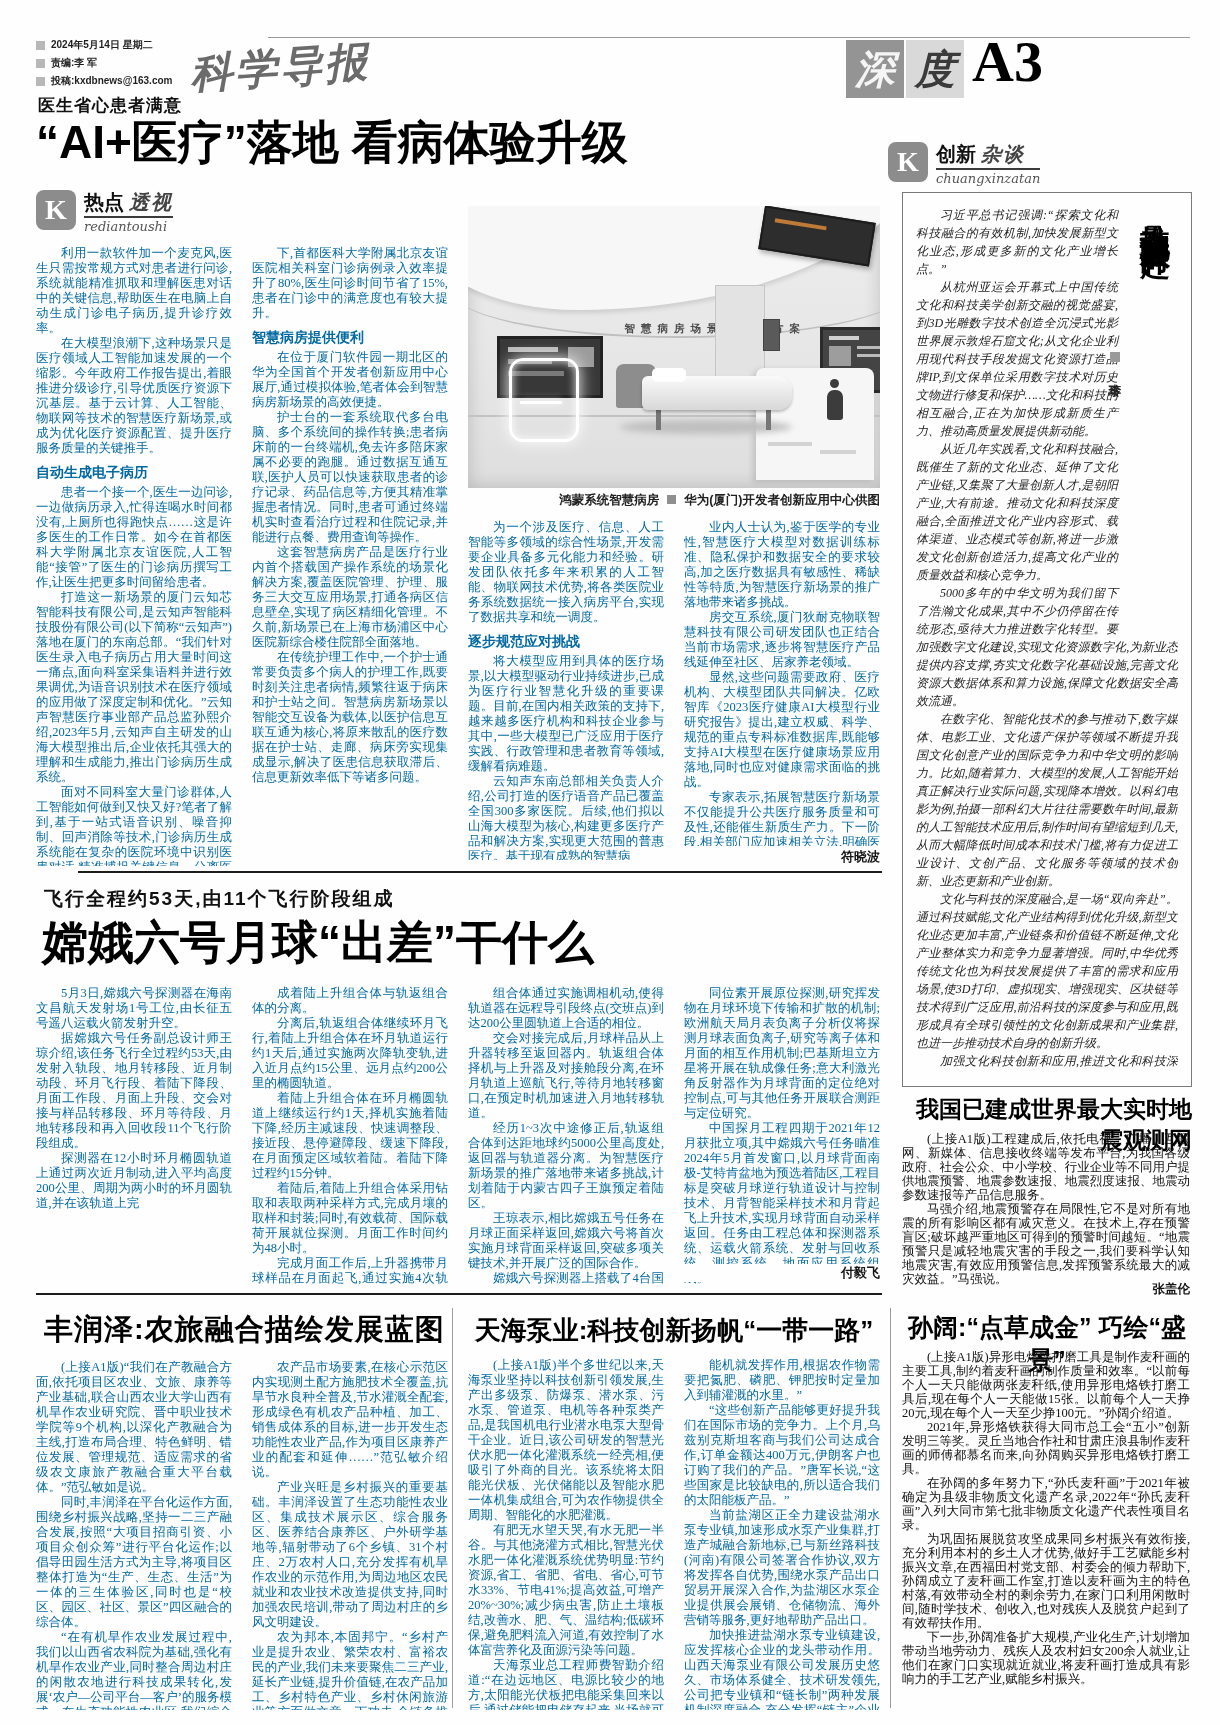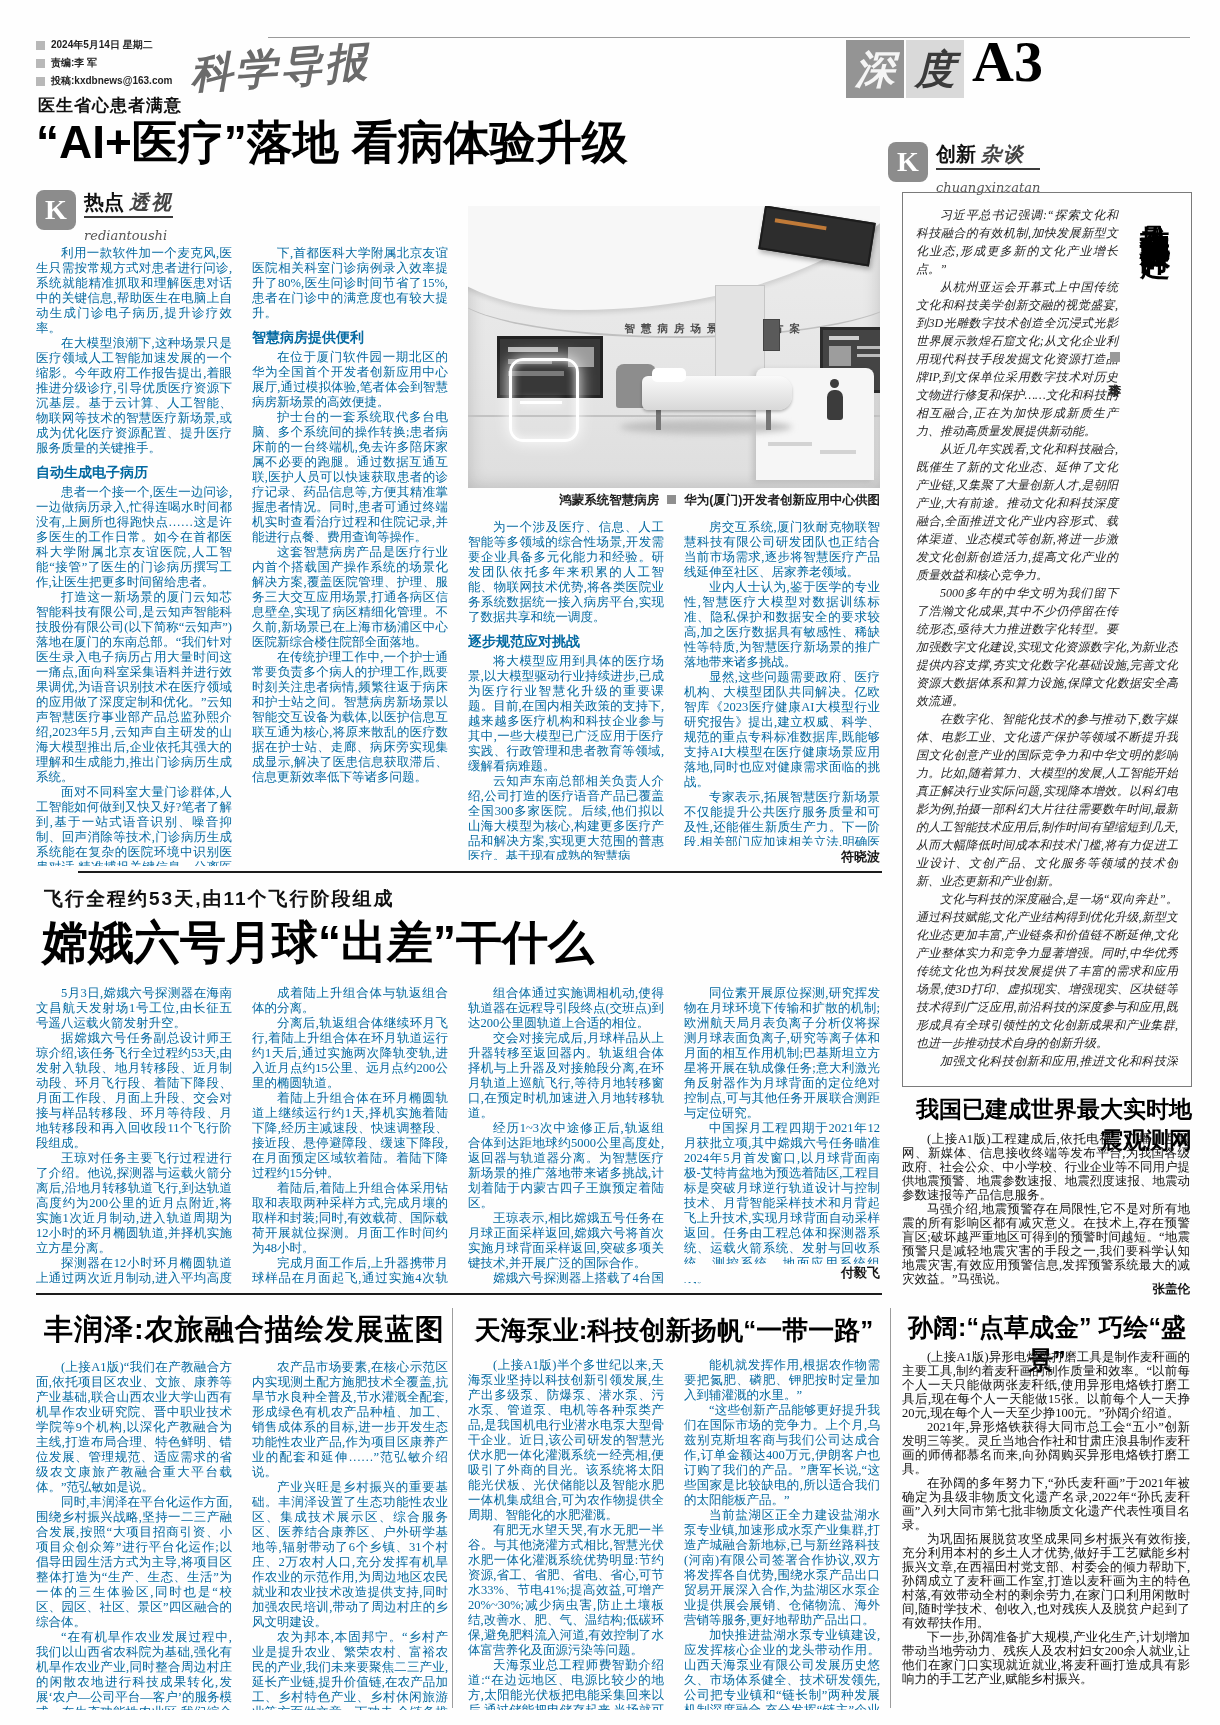--- a/index.html
+++ b/index.html
@@ -21,21 +21,21 @@
         font-weight:900;font-size:58px;color:#000;}
   
   .badge{position:absolute;display:flex;align-items:flex-start;}
   .badge-k{width:40px;height:40px;background:#8c8c8c;border-radius:8px;color:#fff;
         font-family:"Liberation Serif",serif;font-weight:bold;font-size:28px;
         display:flex;align-items:center;justify-content:center;}
   .badge-right{margin-left:8px;}
   .badge-title{font-size:20px;line-height:24px;border-bottom:2px solid #3a3a3a;padding-bottom:2px;white-space:nowrap;}
   .badge-title .b1{font-family:"Liberation Sans",sans-serif;font-weight:900;color:#111;}
   .badge-title .b2{font-family:"DejaVu Serif",serif;font-style:italic;font-weight:bold;color:#444;letter-spacing:2px;}
-  .badge-pinyin{font-family:"DejaVu Serif",serif;font-style:italic;font-size:13px;color:#555;margin-top:10px;}
+  .badge-pinyin{font-family:"DejaVu Serif",serif;font-style:italic;font-size:13px;color:#555;margin-top:1px;}
   
   .kicker{position:absolute;font-family:"Liberation Sans",sans-serif;font-weight:700;color:#111;}
   #ai-kicker{left:38px;top:94px;font-size:17px;letter-spacing:1px;}
   #ai-headline{position:absolute;left:36px;top:112px;width:810px;font-family:"Liberation Sans",sans-serif;
         font-weight:900;font-size:46px;letter-spacing:0px;color:#000;}
   #ce-kicker{left:44px;top:886px;font-size:19px;font-weight:600;letter-spacing:2px;}
   #ce-headline{position:absolute;left:42px;top:912px;width:820px;font-family:"Liberation Sans",sans-serif;
         font-weight:900;font-size:46px;color:#000;}
   .sub-headline{position:absolute;font-family:"Liberation Sans",sans-serif;font-weight:900;color:#000;}
   #feng-headline{left:44px;top:1310px;font-size:29px;letter-spacing:1px;}
@@ -238,36 +238,35 @@
 
   <div class="ncol" id="ai-c3">
 
   <div class="seg p">为一个涉及医疗、信息、人工智能等多领域的综合性场景,开发需要企业具备多元化能力和经验。研发团队依托多年来积累的人工智能、物联网技术优势,将各类医院业务系统数据统一接入病房平台,实现了数据共享和统一调度。</div>
       <div class="seg h">逐步规范应对挑战</div>
       <div class="seg p">将大模型应用到具体的医疗场景,以大模型驱动行业持续进步,已成为医疗行业智慧化升级的重要课题。目前,在国内相关政策的支持下,越来越多医疗机构和科技企业参与其中,一些大模型已广泛应用于医疗实践、行政管理和患者教育等领域,缓解看病难题。</div>
       <div class="seg p">云知声东南总部相关负责人介绍,公司打造的医疗语音产品已覆盖全国300多家医院。后续,他们拟以山海大模型为核心,构建更多医疗产品和解决方案,实现更大范围的普惠医疗。基于现有成熟的智慧病</div>
     </div>
   <div class="ncol" id="ai-c4">
 
-  <div class="seg p">房交互系统,厦门狄耐克物联智慧科技有限公司研发团队也正结合当前市场需求,逐步将智慧医疗产品线延伸至社区、居家养老领域。</div>
-      <div class="seg p">业内人士认为,鉴于医学的专业性,智慧医疗大模型对数据训练标准、隐私保护和数据安全的要求较高,加之医疗数据具有敏感性、稀缺性等特质,为智慧医疗新场景的推广落地带来诸多挑战。</div>
+  <div class="seg p">业内人士认为,鉴于医学的专业性,智慧医疗大模型对数据训练标准、隐私保护和数据安全的要求较高,加之医疗数据具有敏感性、稀缺性等特质,为智慧医疗新场景的推广落地带来诸多挑战。</div>
+      <div class="seg p">房交互系统,厦门狄耐克物联智慧科技有限公司研发团队也正结合当前市场需求,逐步将智慧医疗产品线延伸至社区、居家养老领域。</div>
       <div class="seg p">显然,这些问题需要政府、医疗机构、大模型团队共同解决。亿欧智库《2023医疗健康AI大模型行业研究报告》提出,建立权威、科学、规范的重点专科标准数据库,既能够支持AI大模型在医疗健康场景应用落地,同时也应对健康需求面临的挑战。</div>
       <div class="seg p">专家表示,拓展智慧医疗新场景不仅能提升公共医疗服务质量和可及性,还能催生新质生产力。下一阶段,相关部门应加速相关立法,明确医疗领域大模型的责任归属和数据使用规范,让智慧医疗新场景惠及更多人。</div>
     </div>
   <div class="byline" id="ai-byline">符晓波</div>
 
   <div class="hrule" id="rule-ce"></div>
   <div class="kicker" id="ce-kicker">飞行全程约53天,由11个飞行阶段组成</div>
   <div id="ce-headline">嫦娥六号月球“出差”干什么</div>
 
   <div class="ncol" id="ce-c1">
 
   <div class="seg p">5月3日,嫦娥六号探测器在海南文昌航天发射场1号工位,由长征五号遥八运载火箭发射升空。</div>
       <div class="seg p">据嫦娥六号任务副总设计师王琼介绍,该任务飞行全过程约53天,由发射入轨段、地月转移段、近月制动段、环月飞行段、着陆下降段、月面工作段、月面上升段、交会对接与样品转移段、环月等待段、月地转移段和再入回收段11个飞行阶段组成。</div>
-      <div class="seg p">王琼对任务主要飞行过程进行了介绍。他说,探测器与运载火箭分离后,沿地月转移轨道飞行,到达轨道高度约为200公里的近月点附近,将实施1次近月制动,进入轨道周期为12小时的环月椭圆轨道,并择机实施立方星分离。</div>
       <div class="seg p">探测器在12小时环月椭圆轨道上通过两次近月制动,进入平均高度200公里、周期为两小时的环月圆轨道,并在该轨道上完</div>
     </div>
   <div class="ncol" id="ce-c2">
 
   <div class="seg p">成着陆上升组合体与轨返组合体的分离。</div>
       <div class="seg p">分离后,轨返组合体继续环月飞行,着陆上升组合体在环月轨道运行约1天后,通过实施两次降轨变轨,进入近月点约15公里、远月点约200公里的椭圆轨道。</div>
       <div class="seg p">着陆上升组合体在环月椭圆轨道上继续运行约1天,择机实施着陆下降,经历主减速段、快速调整段、接近段、悬停避障段、缓速下降段,在月面预定区域软着陆。着陆下降过程约15分钟。</div>
       <div class="seg p">着陆后,着陆上升组合体采用钻取和表取两种采样方式,完成月壤的取样和封装;同时,有效载荷、国际载荷开展就位探测。月面工作时间约为48小时。</div>
       <div class="seg p">完成月面工作后,上升器携带月球样品在月面起飞,通过实施4次轨道机动,与轨返组合体实施交会对接。在着陆上升组合体月面工作期间,轨返</div>
     </div>

